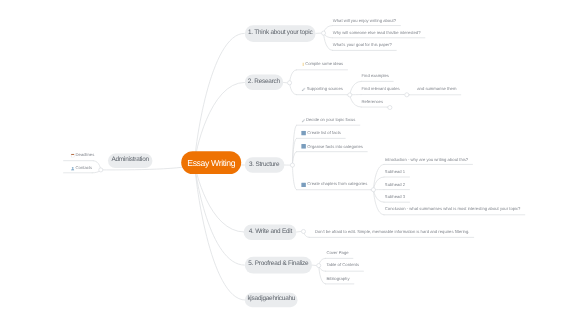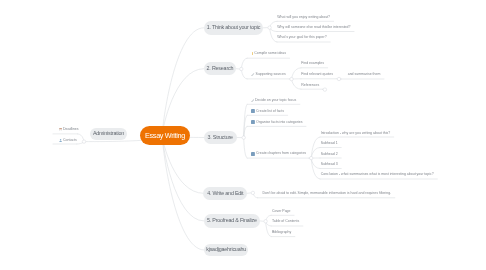--- a/index.html
+++ b/index.html
@@ -95,21 +95,21 @@
       <circle cx="269.6" cy="27.6" r="1.7" fill="#ffffff" stroke="#d8dbdf" stroke-width="0.55"></circle>
       <circle cx="241.3" cy="69" r="1.7" fill="#ffffff" stroke="#d8dbdf" stroke-width="0.55"></circle>
       <circle cx="291.5" cy="79.1" r="1.7" fill="#ffffff" stroke="#d8dbdf" stroke-width="0.55"></circle>
       <circle cx="339" cy="79" r="1.7" fill="#ffffff" stroke="#d8dbdf" stroke-width="0.55"></circle>
       <circle cx="324.9" cy="89.6" r="1.7" fill="#ffffff" stroke="#d8dbdf" stroke-width="0.55"></circle>
       <circle cx="243.7" cy="137.6" r="1.7" fill="#ffffff" stroke="#d8dbdf" stroke-width="0.55"></circle>
       <circle cx="311.2" cy="158.1" r="1.7" fill="#ffffff" stroke="#d8dbdf" stroke-width="0.55"></circle>
       <circle cx="252.9" cy="192.9" r="1.7" fill="#ffffff" stroke="#d8dbdf" stroke-width="0.55"></circle>
       <circle cx="265.6" cy="221.3" r="1.7" fill="#ffffff" stroke="#d8dbdf" stroke-width="0.55"></circle>
     </svg>
-<div class="root" style="left: 140px; top: 125.8px; width: 50px; height: 19.2px; background: rgb(238, 114, 2); color: rgb(255, 255, 255);">
+<div class="root" style="left: 151px; top: 125.8px; width: 50px; height: 19.2px; background: rgb(238, 114, 2); color: rgb(255, 255, 255);">
       <span>Essay Writing</span>
     </div>
     <div class="pill" style="left: 89.6px; top: 128.4px; width: 37.8px; height: 11.4px; background: rgb(234, 236, 238); color: rgb(93, 99, 107);">
       <span>Administration</span>
     </div>
     <div class="pill" style="left: 203.6px; top: 21px; width: 59.8px; height: 13.6px; background: rgb(234, 236, 238); color: rgb(93, 99, 107);">
       <span>1. Think about your topic</span>
     </div>
     <div class="pill" style="left: 203.7px; top: 61.95px; width: 32.4px; height: 13.5px; background: rgb(234, 236, 238); color: rgb(93, 99, 107);">
       <span>2. Research</span>

